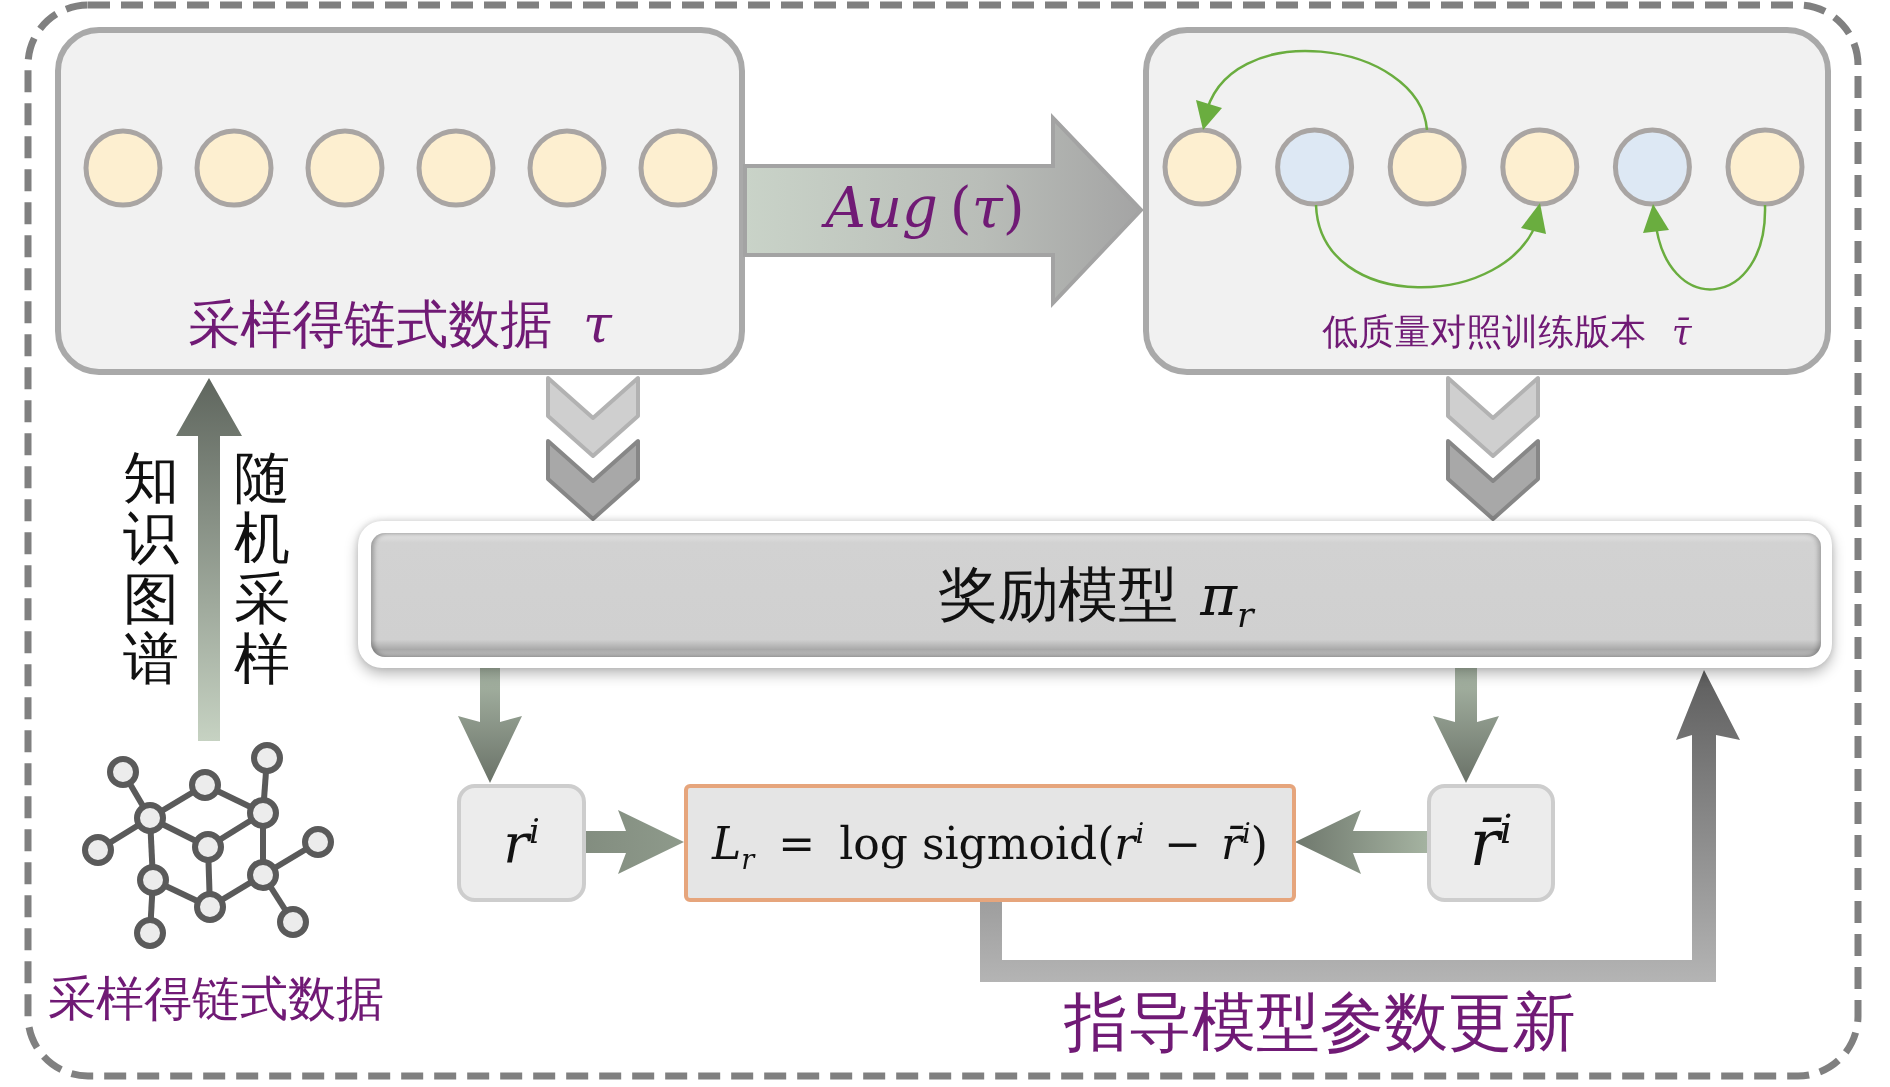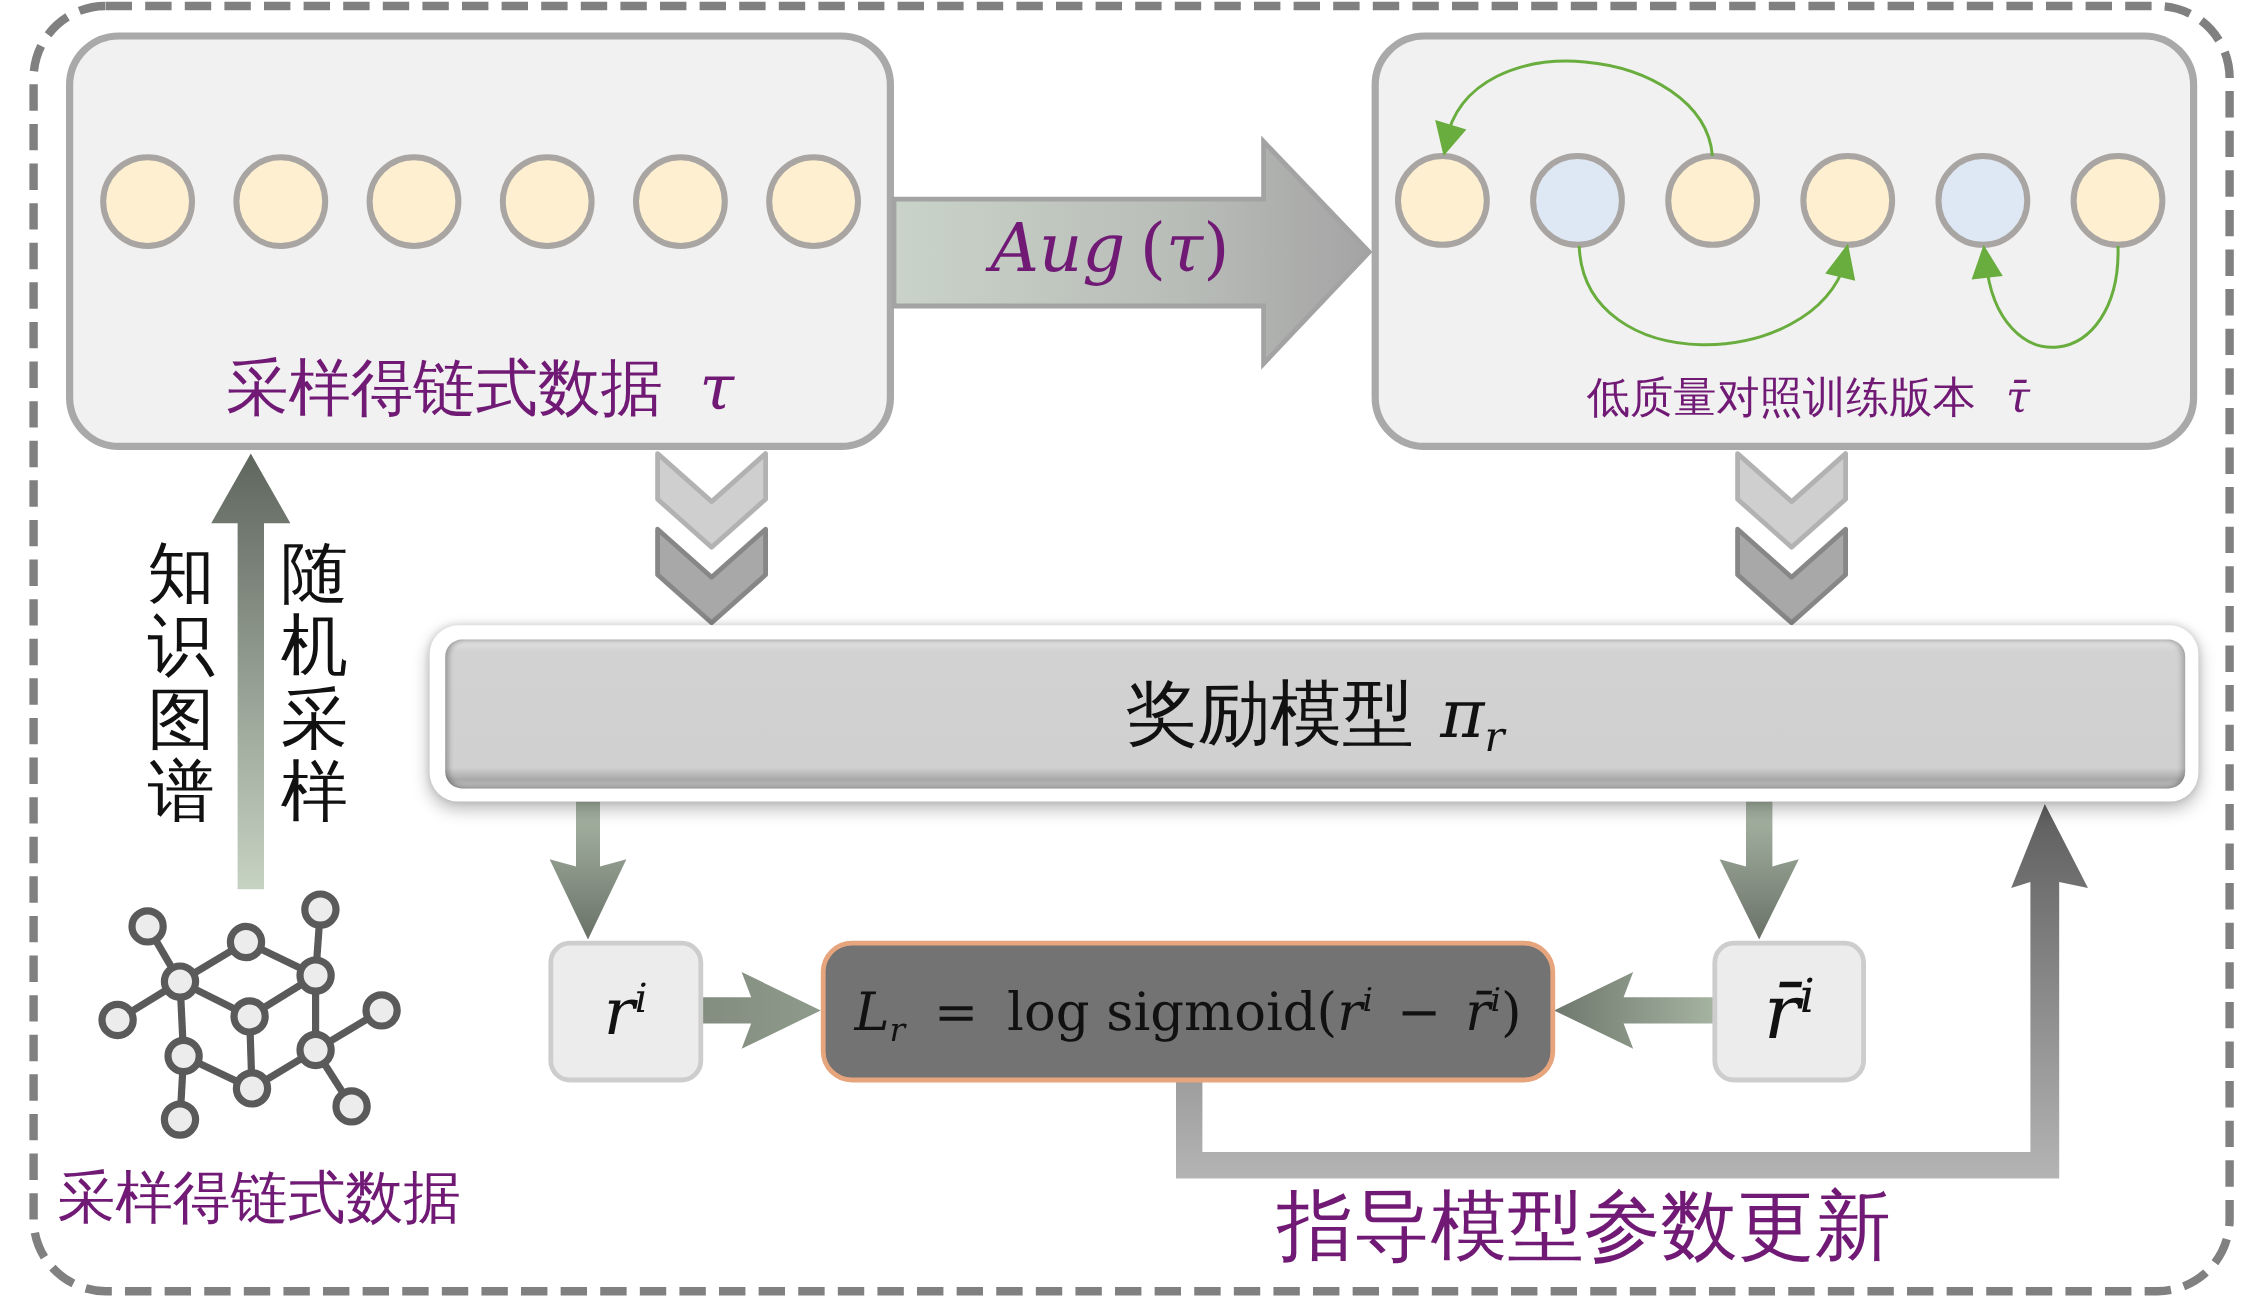--- a/index.html
+++ b/index.html
@@ -9,22 +9,22 @@
   .box { position: absolute; box-sizing: border-box; border-radius: 44px;
          background: #f1f1f1; border: 6px solid #a9a9a9; }
   .label { position: absolute; white-space: nowrap; text-align: center; line-height: 1; color: #701a75; }
   .cjk { font-family: Liberation Mono, monospace; font-weight: 300; }
   .math { font-family: "DejaVu Serif", "Liberation Serif", serif; font-style: italic; }
   .math .up { font-style: normal; }
   sup, sub { font-size: 62%; line-height: 0; }
   .small-box { position: absolute; box-sizing: border-box; background: #ececec;
                border: 4px solid #cdcdcd; border-radius: 18px;
                display: flex; align-items: center; justify-content: center; }
-  .formula-box { position: absolute; box-sizing: border-box; background: #737373;
-                 border: 4px solid #e6a57c; border-radius: 26px;
+  .formula-box { position: absolute; box-sizing: border-box; background: #e5e5e5;
+                 border: 4px solid #e6a57c; border-radius: 6px;
                  display: flex; align-items: center; justify-content: center; }
   .reward-outer { position: absolute; box-sizing: border-box; background: #ffffff;
                   border-radius: 24px; box-shadow: 0 6px 14px rgba(0,0,0,0.28), 0 -1px 6px rgba(0,0,0,0.12); }
   .reward-inner { position: absolute; box-sizing: border-box; border-radius: 14px;
                   background: linear-gradient(to bottom, #e3e3e3 0%, #d2d2d2 8%, #d0d0d0 86%, #a9a9a9 94%, #bdbdbd 100%);
                   box-shadow: inset 3px 0 4px rgba(0,0,0,0.25), inset -3px 0 4px rgba(0,0,0,0.2);
                   display: flex; align-items: center; justify-content: center; }
   .vtext { position: absolute; display: flex; flex-direction: column; align-items: center; }
   .vtext span { display: block; line-height: 1.08; }
 </style>

